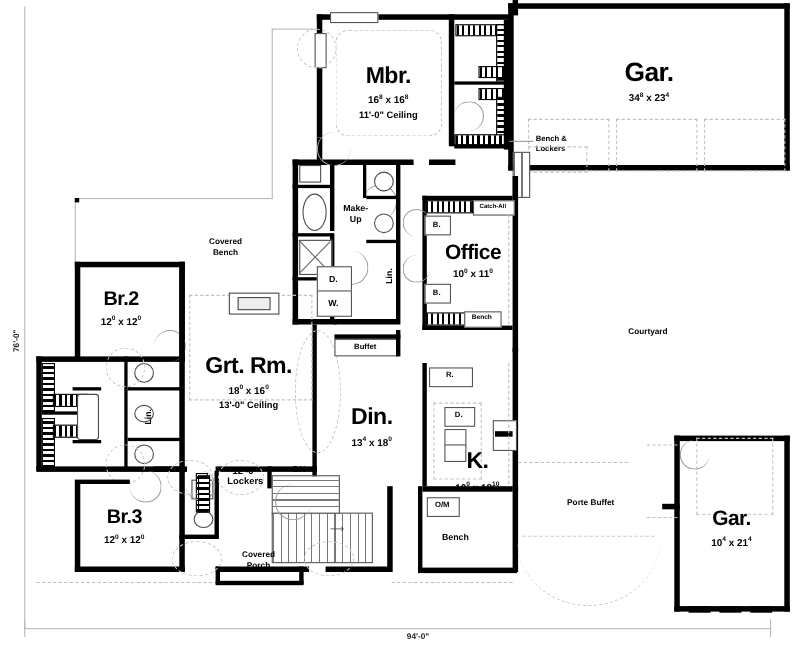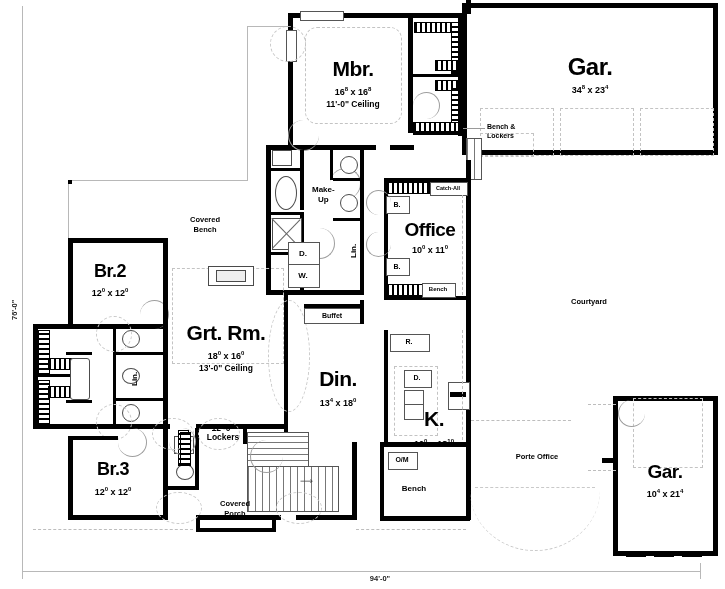--- a/index.html
+++ b/index.html
@@ -355,21 +355,21 @@
   <div class="wall" style="left:196px;top:515px;width:4px;height:16px;"></div>
   <div class="wall" style="left:196px;top:528px;width:80px;height:4px;"></div>
   <div class="wall" style="left:272px;top:515px;width:4px;height:16px;"></div>
   <div class="lbl area-lbl" style="left:235px;top:499px;transform:translateX(-50%);">
     <div>Covered</div>
     <div>Porch</div>
   </div>
   <div class="arc-d" style="left:156px;top:492px;width:44px;height:30px;"></div>
   <div class="arc-d" style="left:276px;top:492px;width:44px;height:30px;"></div>
 
-  <div class="lbl area-lbl" style="left:537px;top:452px;transform:translateX(-50%);">Porte Office</div>
+  <div class="lbl area-lbl" style="left:537px;top:452px;transform:translateX(-50%);">Porte Buffet</div>
   <div class="dash-h" style="left:475px;top:487px;width:120px;border-top:1px dashed #c9c9c9;"></div>
   <div class="arc-d" style="left:470px;top:430px;width:130px;height:120px;border-top:none;border-left:none;border-right:none;"></div>
 
   <div class="wall" style="left:613px;top:396px;width:105px;height:5px;"></div>
   <div class="wall" style="left:613px;top:396px;width:5px;height:160px;"></div>
   <div class="wall" style="left:713px;top:396px;width:5px;height:160px;"></div>
   <div class="wall" style="left:613px;top:551px;width:105px;height:5px;"></div>
   <div class="dash-box" style="left:633px;top:398px;width:68px;height:68px;"></div>
   <div class="lbl room-name" style="left:665px;top:462px;font-size:19px;transform:translateX(-50%);">Gar.</div>
   <div class="lbl room-dim" style="left:665px;top:488px;transform:translateX(-50%);">

